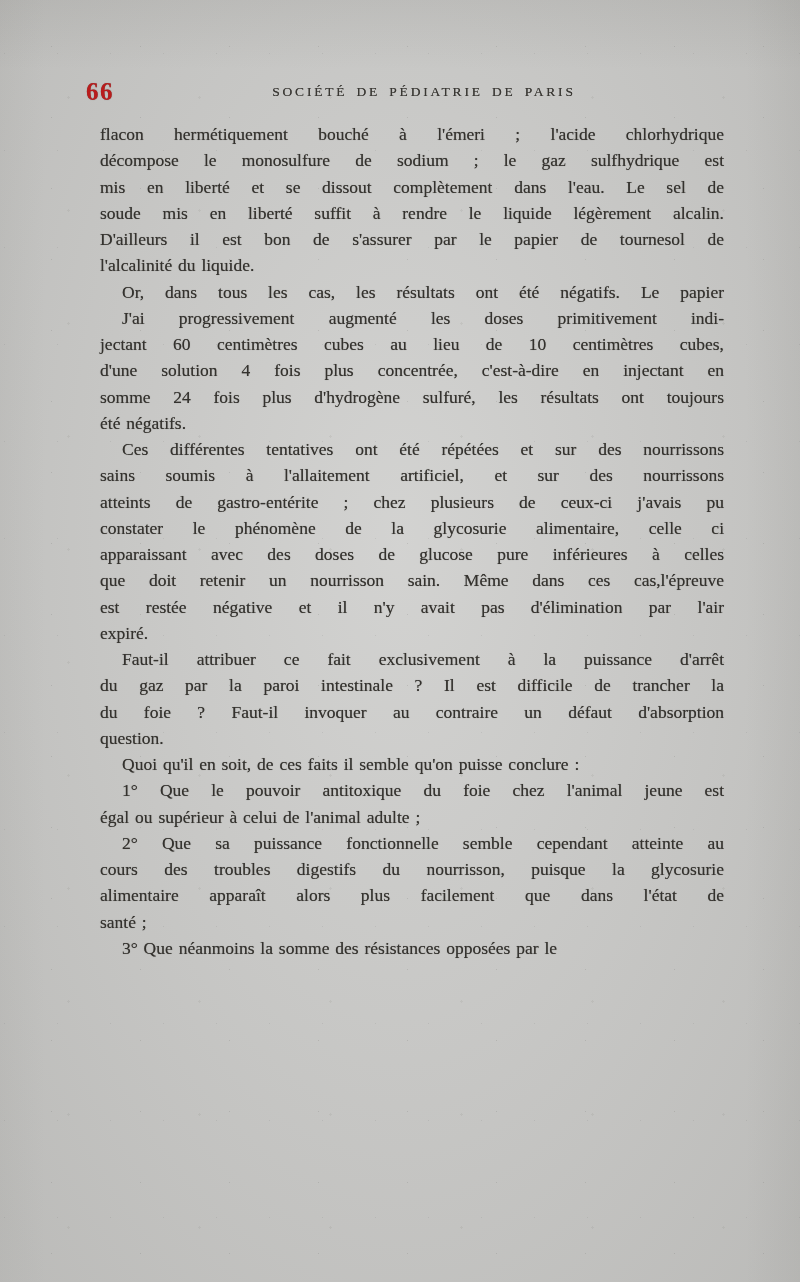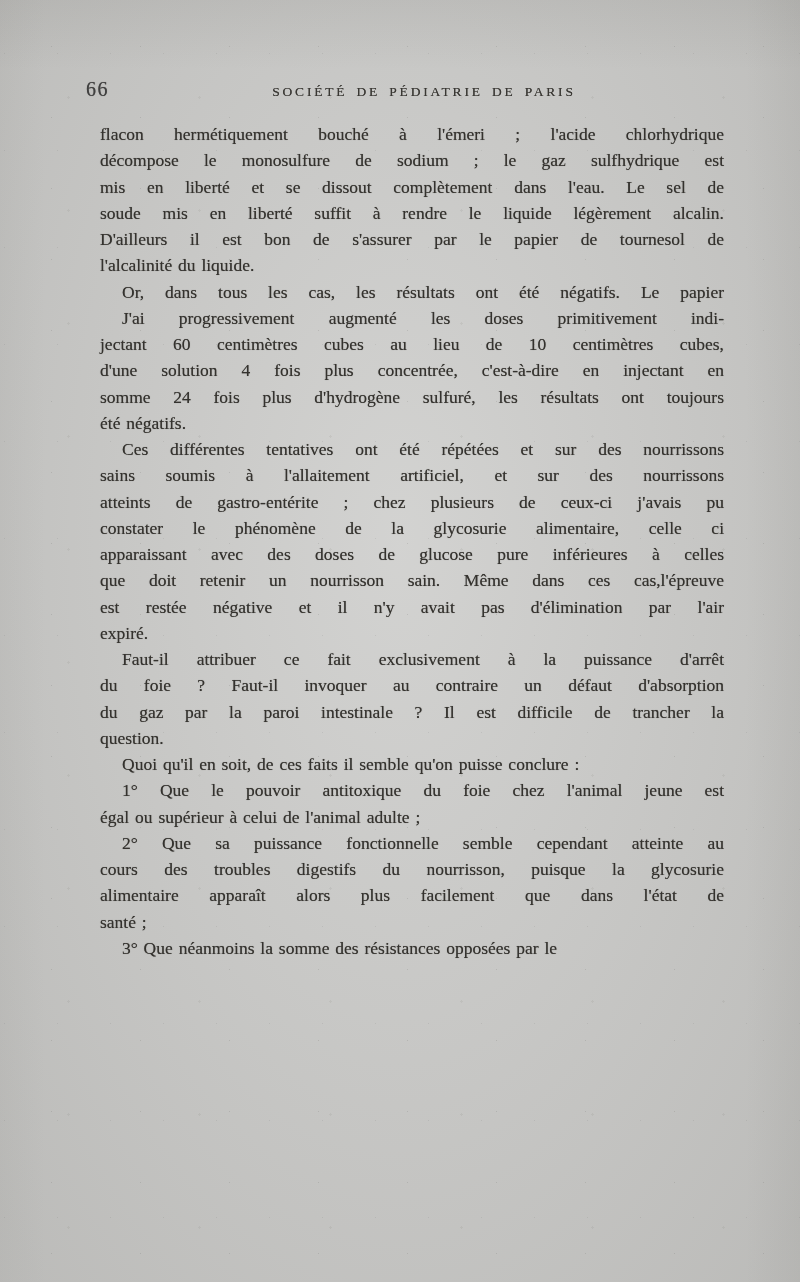--- a/index.html
+++ b/index.html
@@ -30,24 +30,25 @@
     pointer-events:none;
   }
   .running-head{
     position:absolute;
     top:82px;left:100px;right:72px;
     height:24px;
   }
   .page-number{
     position:absolute;
     left:-14px;top:-4px;
-    font-size:20px;
+    font-size:25px;
     letter-spacing:1.5px;
-    color:#404040;
+    color:#b91c1c;
     text-shadow:0 0 .7px rgba(58,56,52,.7);
+    font-weight:bold;
   }
   .running-title{
     display:block;
     text-align:center;
     font-size:13.5px;
     letter-spacing:2.8px;
     word-spacing:3px;
     color:#3a3834;
     text-shadow:0 0 .6px rgba(58,56,52,.75);
     white-space:nowrap;
@@ -100,22 +101,22 @@
     <div class="line">été négatifs.</div>
     <div class="line indent justify">Ces différentes tentatives ont été répétées et sur des nourrissons</div>
     <div class="line justify">sains soumis à l'allaitement artificiel, et sur des nourrissons</div>
     <div class="line justify">atteints de gastro-entérite ; chez plusieurs de ceux-ci j'avais pu</div>
     <div class="line justify">constater le phénomène de la glycosurie alimentaire, celle ci</div>
     <div class="line justify">apparaissant avec des doses de glucose pure inférieures à celles</div>
     <div class="line justify">que doit retenir un nourrisson sain. Même dans ces cas,l'épreuve</div>
     <div class="line justify">est restée négative et il n'y avait pas d'élimination par l'air</div>
     <div class="line">expiré.</div>
     <div class="line indent justify">Faut-il attribuer ce fait exclusivement à la puissance d'arrêt</div>
+    <div class="line justify">du gaz par la paroi intestinale ? Il est difficile de trancher la</div>
     <div class="line justify">du foie ? Faut-il invoquer au contraire un défaut d'absorption</div>
-    <div class="line justify">du gaz par la paroi intestinale ? Il est difficile de trancher la</div>
     <div class="line">question.</div>
     <div class="line indent">Quoi qu'il en soit, de ces faits il semble qu'on puisse conclure :</div>
     <div class="line indent justify">1° Que le pouvoir antitoxique du foie chez l'animal jeune est</div>
     <div class="line">égal ou supérieur à celui de l'animal adulte ;</div>
     <div class="line indent justify">2° Que sa puissance fonctionnelle semble cependant atteinte au</div>
     <div class="line justify">cours des troubles digestifs du nourrisson, puisque la glycosurie</div>
     <div class="line justify">alimentaire apparaît alors plus facilement que dans l'état de</div>
     <div class="line">santé ;</div>
     <div class="line indent">3° Que néanmoins la somme des résistances opposées par le</div>
   </div>

